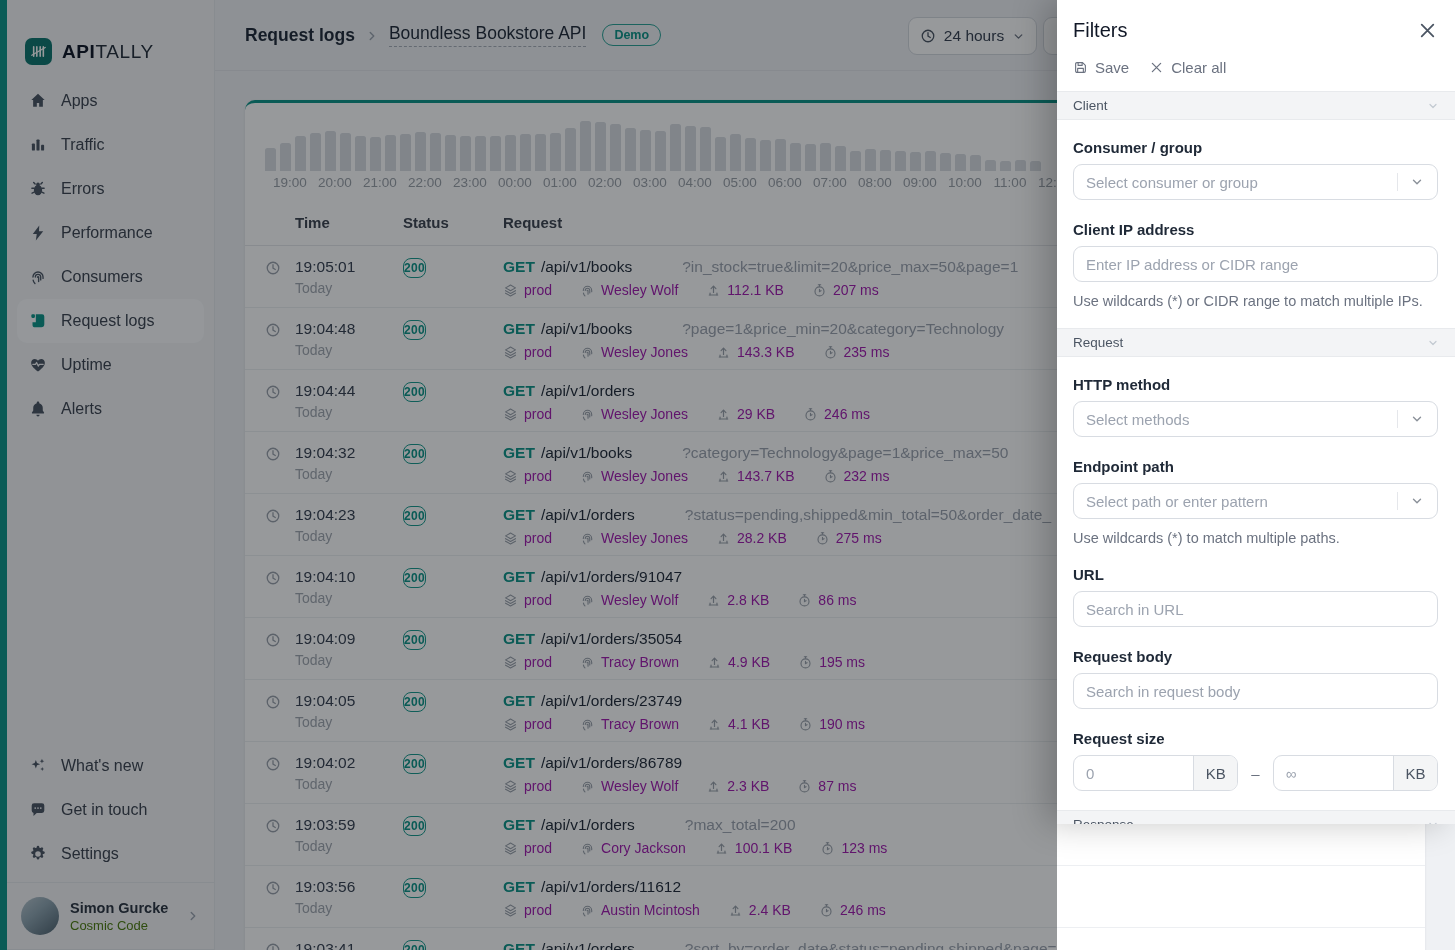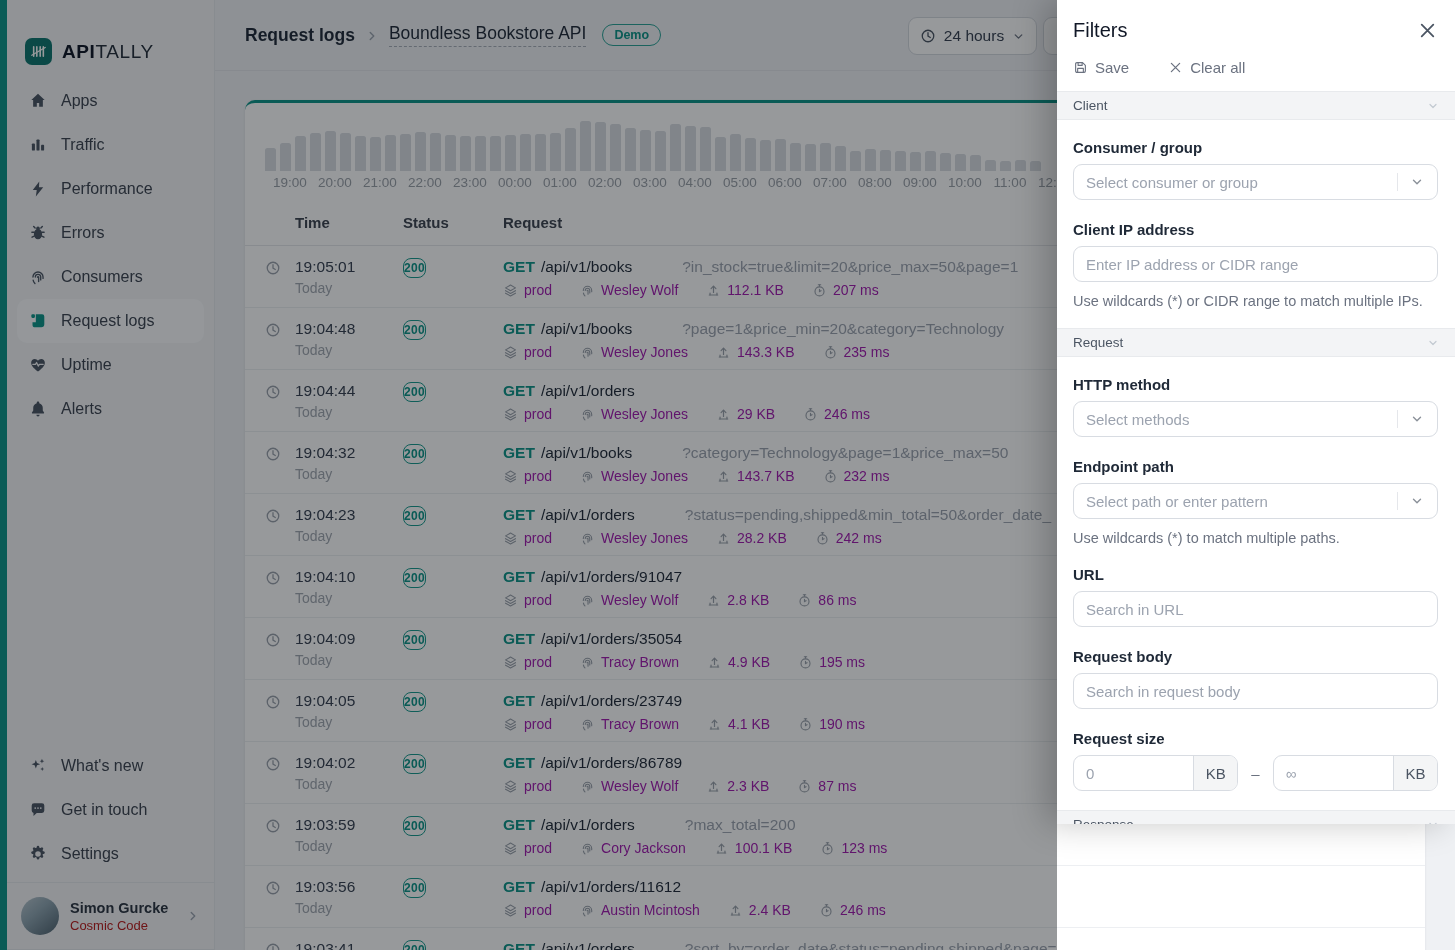--- a/index.html
+++ b/index.html
@@ -17,21 +17,21 @@
   .nav { display:flex; flex-direction:column; padding:0 10px; }
   .nav-item { display:flex; align-items:center; gap:14px; height:44px; padding:0 12px; border-radius:10px; color:#3d4450; font-size:16px; cursor:pointer; }
   .nav-item .ic { width:18px; height:18px; color:#4b5563; flex:0 0 auto; }
   .nav-item.active { background:#fbfcfe; }
   .nav-item.active .ic { color:#0d9488; }
   .spacer { flex:1; }
   .side-divider { border-top:1px solid #e6e8ec; margin:0; }
   .profile { display:flex; align-items:center; gap:11px; padding:12px 14px; height:66px; }
   .avatar { width:38px; height:38px; border-radius:50%; background:linear-gradient(140deg,#b9c7cf 0%,#8fa5b1 40%,#4e616e 100%); flex:0 0 auto; }
   .profile .pname { font-size:14.5px; font-weight:700; color:#2b3440; }
-  .profile .porg { font-size:13px; color:#b91c1c; margin-top:2px; }
+  .profile .porg { font-size:13px; color:#4d7c0f; margin-top:2px; }
   .profile .chev { margin-left:auto; color:#9ca3af; width:14px; height:14px; }
   .side-footer { height:42px; display:flex; align-items:center; justify-content:center; gap:5px; font-size:12.5px; color:#8a9099; }
   .side-footer .ic { width:13px; height:13px; color:#8a9099; }
 
   
   .main { position:absolute; left:215px; top:0; right:0; bottom:0; }
   .topbar { height:71px; border-bottom:1px solid #e3e6ea; position:relative; display:flex; align-items:center; padding:0 30px; }
   .crumb { display:flex; align-items:center; gap:10px; font-size:17.5px; }
   .crumb .c1 { font-weight:700; color:#1f2937; }
   .crumb .sep { color:#9ca3af; width:14px; height:14px; margin-top:2px; }
@@ -66,21 +66,21 @@
   .meta .ic { width:15px; height:15px; color:#9aa1ab; }
 
   
   .overlay { position:absolute; left:0; top:0; width:1057px; height:950px; background:rgba(8,11,16,.42); z-index:5; }
 
   
   .panel { position:absolute; left:1057px; top:0; width:398px; height:824px; background:#fff; z-index:6; box-shadow:-12px 0 32px rgba(0,0,0,.22); overflow:hidden; }
   .p-head { display:flex; align-items:center; justify-content:space-between; padding:19px 17px 0 16px; }
   .p-title { font-size:20px; font-weight:500; color:#111827; }
   .p-close { width:21px; height:21px; color:#4b5563; cursor:pointer; }
-  .p-actions { display:flex; align-items:center; gap:39px; padding:17px 16px 15px 16px; }
+  .p-actions { display:flex; align-items:center; gap:20px; padding:17px 16px 15px 16px; }
   .p-action { display:flex; align-items:center; gap:7px; font-size:15px; color:#6b7280; cursor:pointer; }
   .p-action .ic { width:15px; height:15px; color:#6b7280; }
   .sec { height:29px; background:#f3f4f6; border-top:1px solid #e8eaed; border-bottom:1px solid #e8eaed; display:flex; align-items:center; justify-content:space-between; padding:0 16px; }
   .sec .sec-label { font-size:13.5px; color:#4b5563; }
   .sec .chev { width:12px; height:12px; color:#c3c9d1; }
   .fbody { padding:0 17px 0 16px; }
   .flabel { margin-top:19px; font-size:15px; font-weight:700; color:#1f2937; }
   .ctrl { margin-top:8px; position:relative; height:36px; border:1px solid #d8dce2; border-radius:9px; display:flex; align-items:center; padding:0 12px; font-size:15px; color:#9ca3af; background:#fff; cursor:text; }
   .ctrl.select { cursor:pointer; }
   .ctrl.select::before { content:""; position:absolute; right:39px; top:8px; bottom:8px; width:1px; background:#e5e7eb; }
@@ -234,29 +234,29 @@
           <span>Apps</span>
         </div>
       <div class="nav-item">
           <svg class="ic">
             <use href="#i-bars"></use>
           </svg>
           <span>Traffic</span>
         </div>
       <div class="nav-item">
           <svg class="ic">
-            <use href="#i-bolt"></use>
-          </svg>
-          <span>Performance</span>
+            <use href="#i-bug"></use>
+          </svg>
+          <span>Errors</span>
         </div>
       <div class="nav-item">
           <svg class="ic">
-            <use href="#i-bug"></use>
-          </svg>
-          <span>Errors</span>
+            <use href="#i-bolt"></use>
+          </svg>
+          <span>Performance</span>
         </div>
       <div class="nav-item">
           <svg class="ic">
             <use href="#i-finger"></use>
           </svg>
           <span>Consumers</span>
         </div>
       <div class="nav-item active">
           <svg class="ic">
             <use href="#i-scroll"></use>
@@ -627,21 +627,21 @@
         <span class="meta">
                   <svg class="ic">
                     <use href="#i-weight"></use>
                   </svg>
                   <span class="b-size">28.2 KB</span>
                 </span>
         <span class="meta">
                   <svg class="ic">
                     <use href="#i-timer"></use>
                   </svg>
-                  <span class="b-duration">242 ms</span>
+                  <span class="b-duration">275 ms</span>
                 </span>
       </div>
     </div>
   </div>
 
   <div class="tgrid trow">
     <svg class="rowclock">
               <use href="#i-clock"></use>
             </svg>
     <div>

